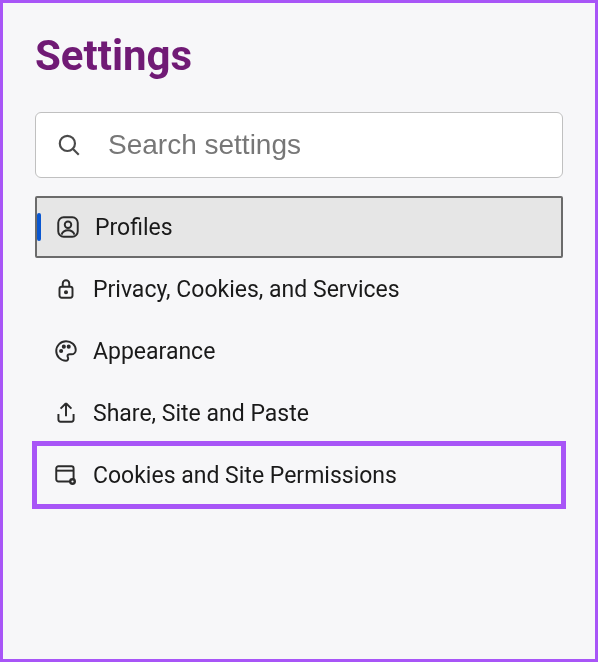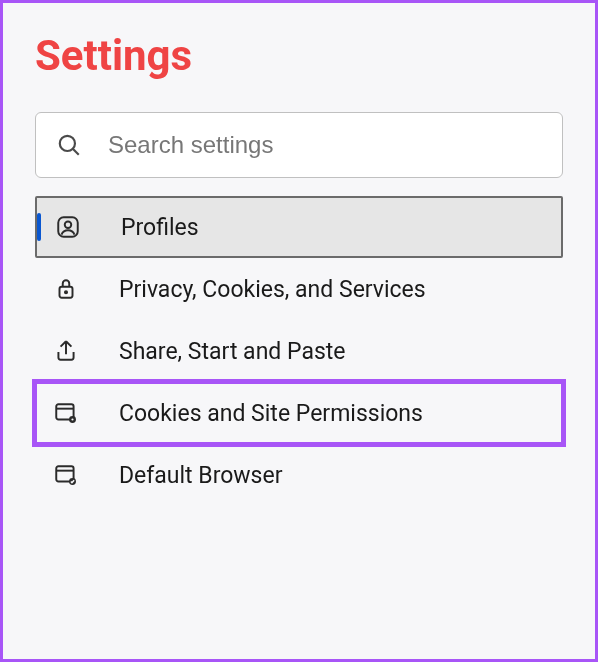--- a/index.html
+++ b/index.html
@@ -9,42 +9,42 @@
       width: 598px;
       height: 662px;
       border: 3px solid #a855f7;
       padding: 28px 32px 0 32px;
       color: #1a1a1a;
     }
     .page-title {
       font-size: 42px;
       font-weight: 700;
       margin-bottom: 32px;
-      color: #ef4444;
+      color: #701a75;
     }
     .search-box {
       display: flex;
       align-items: center;
       background: #fff;
       border: 1px solid #c0c0c0;
       border-radius: 6px;
       height: 66px;
       padding: 0 20px;
       margin-bottom: 18px;
     }
     .search-icon {
       width: 26px;
       height: 26px;
       flex-shrink: 0;
       color: #4a4a4a;
     }
     .search-input {
       border: none;
       outline: none;
-      font-size: 24px;
+      font-size: 28px;
       color: #777;
       margin-left: 26px;
       flex: 1;
       background: transparent;
     }
     .search-input::placeholder { color: #777; }
     .nav-list { list-style: none; }
     .nav-item {
       display: flex;
       align-items: center;
@@ -76,21 +76,21 @@
       align-items: center;
     }
     .nav-icon {
       width: 26px;
       height: 26px;
       flex-shrink: 0;
       color: #2b2b2b;
     }
     .nav-label {
       font-size: 23px;
-      margin-left: 40px;
+      margin-left: 14px;
       color: #1a1a1a;
       white-space: nowrap;
     }
   </style>
 </head>
 <body>
 
 <h1 class="page-title">Settings</h1>
 
 <div class="search-box">
@@ -114,43 +114,43 @@
 
   <li class="nav-item">
     <svg class="nav-icon" viewBox="0 0 24 24" fill="none" stroke="currentColor" stroke-width="1.8">
       <rect x="6" y="10" width="12" height="10" rx="2"></rect>
       <path d="M9 10V7a3 3 0 0 1 6 0v3"></path>
       <circle cx="12" cy="15" r="1" fill="currentColor"></circle>
     </svg>
     <span class="nav-label">Privacy, Cookies, and Services</span>
   </li>
 
+  <li class="nav-item">
+    <svg class="nav-icon" viewBox="0 0 24 24" fill="none" stroke="currentColor" stroke-width="1.8">
+      <path d="M12 3a9 9 0 1 0 0 18c1.5 0 2-1 2-2s-.6-1.6-.6-2.4c0-1.2 1-1.6 2-1.6h1.6A4 4 0 0 0 21 11c0-4.4-4-8-9-8z"></path>
+      <circle cx="7.5" cy="12" r="1" fill="currentColor"></circle>
+      <circle cx="10" cy="8" r="1" fill="currentColor"></circle>
+      <circle cx="14.5" cy="8" r="1" fill="currentColor"></circle>
+    </svg>
+    <span class="nav-label">Appearance</span>
+  </li>
 
 
   <li class="nav-item">
     <svg class="nav-icon" viewBox="0 0 24 24" fill="none" stroke="currentColor" stroke-width="1.8">
       <path d="M12 3l5 5M12 3l-5 5M12 3v12"></path>
       <path d="M5 13v5a2 2 0 0 0 2 2h10a2 2 0 0 0 2-2v-5"></path>
     </svg>
-    <span class="nav-label">Share, Start and Paste</span>
+    <span class="nav-label">Share, Site and Paste</span>
   </li>
 
   <li class="nav-item highlighted">
     <svg class="nav-icon" viewBox="0 0 24 24" fill="none" stroke="currentColor" stroke-width="1.8">
       <rect x="3" y="4" width="16" height="14" rx="2"></rect>
       <line x1="3" y1="8" x2="19" y2="8"></line>
       <circle cx="18" cy="18" r="3.2" fill="#2b2b2b" stroke="none"></circle>
       <circle cx="18" cy="18" r="1" fill="#f7f7f9" stroke="none"></circle>
     </svg>
     <span class="nav-label">Cookies and Site Permissions</span>
   </li>
 
-  <li class="nav-item">
-    <svg class="nav-icon" viewBox="0 0 24 24" fill="none" stroke="currentColor" stroke-width="1.8">
-      <rect x="3" y="4" width="16" height="14" rx="2"></rect>
-      <line x1="3" y1="8" x2="19" y2="8"></line>
-      <circle cx="18" cy="18" r="3.2" fill="#2b2b2b" stroke="none"></circle>
-      <path d="M16.5 18l1 1 2-2.2" stroke="#f7f7f9" stroke-width="1.4" fill="none"></path>
-    </svg>
-    <span class="nav-label">Default Browser</span>
-  </li>
 
 </ul>
 
 </body></html>

